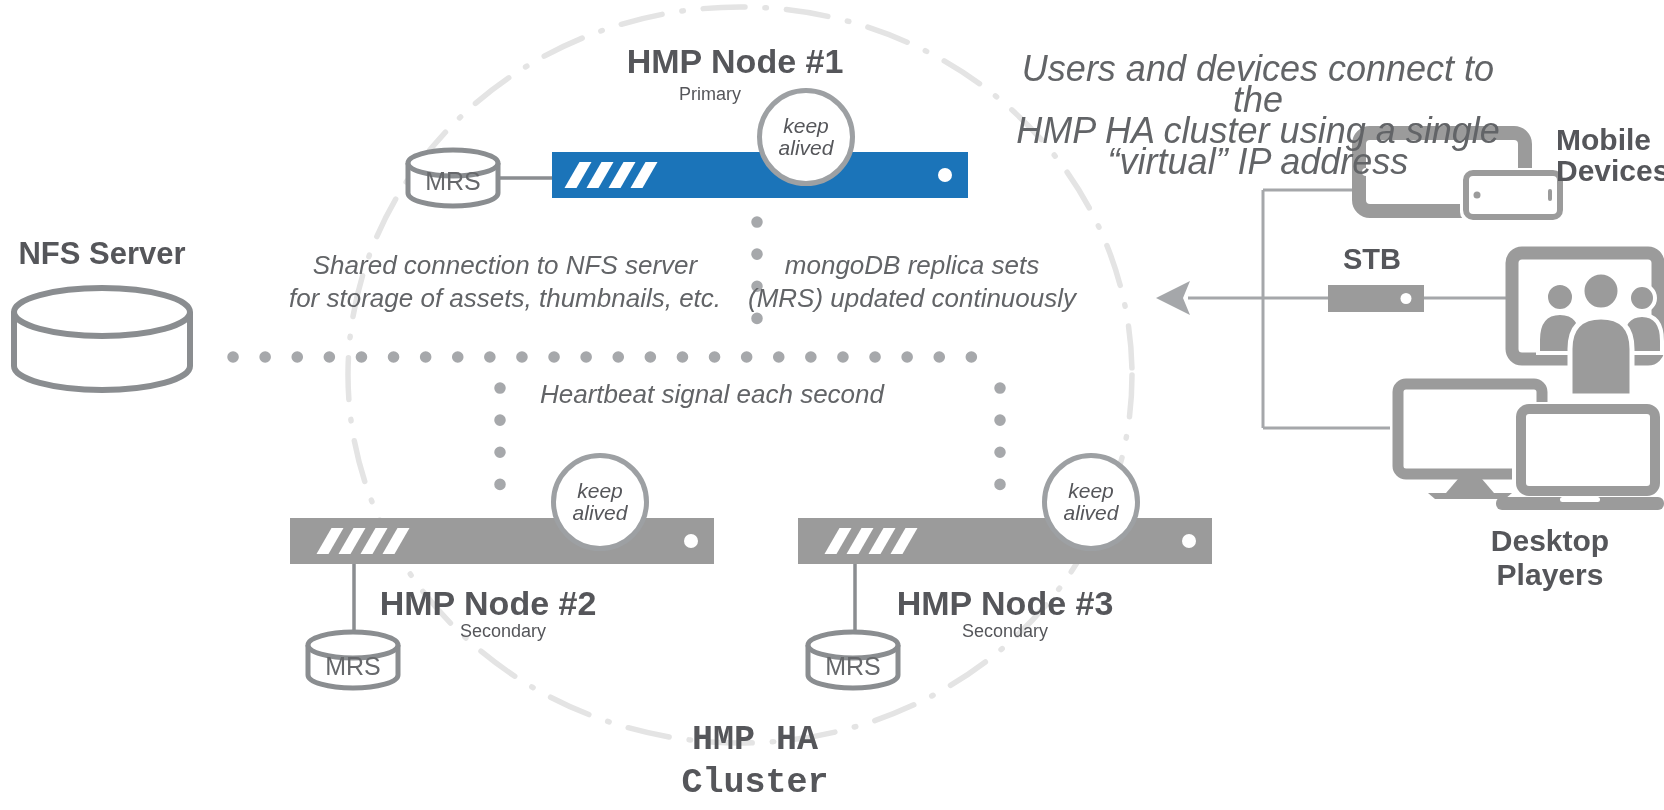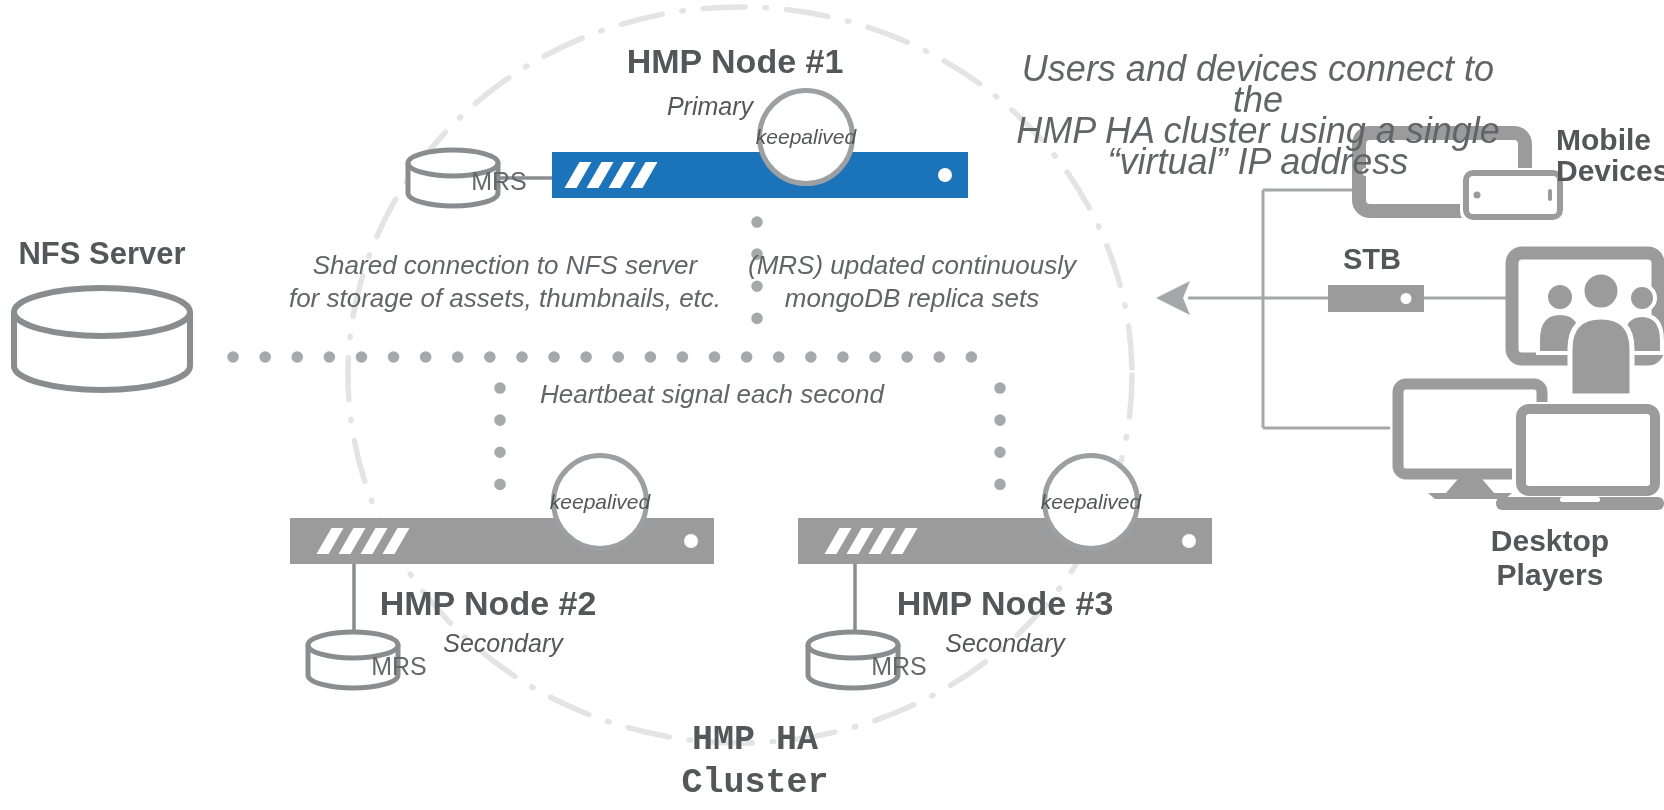--- a/index.html
+++ b/index.html
@@ -40,33 +40,33 @@
   .grille{position:absolute;top:10px;display:flex;gap:10px;}
   .bar-blue .grille{left:20px;}
   .bar-gray .grille{left:34px;}
   .grille span{display:block;width:12px;height:26px;background:#fff;transform:skewX(-30deg);}
   .led{position:absolute;right:16px;top:50%;transform:translateY(-50%);width:14px;height:14px;border-radius:50%;background:#fff;}
 
   
   .badge{
     position:absolute;width:88px;height:88px;border-radius:50%;
     background:#fff;border:5px solid var(--badge-border);z-index:5;
-    display:flex;align-items:center;justify-content:center;
+    display:flex;flex-direction:column;align-items:center;justify-content:center;
     font-style:italic;font-size:21px;line-height:22px;color:var(--text-dark);
   }
 
   
   .txt{position:absolute;z-index:4;}
   .title{font-weight:700;font-size:34px;text-align:center;}
-  .role{font-style:italic;font-size:25px;text-align:center;margin-top:8px;}
+  .role{font-size:18px;text-align:center;}
   .note{font-style:italic;font-size:26px;line-height:33px;color:var(--note-gray);text-align:center;}
   .note span{display:block;}
   .users-note{line-height:31px;font-size:36px;}
   .biglabel{font-weight:700;font-size:30px;}
-  .mrs{font-size:25px;text-align:center;color:#66686b;z-index:4;margin-left:46px;}
+  .mrs{font-size:25px;text-align:center;color:#66686b;z-index:4;}
   .cluster-label{font-weight:700;font-size:35px;line-height:43px;text-align:center;}
   .cluster-label span{display:block;font-family:Liberation Mono, monospace;}
   .stack span{display:block;line-height:31px;}
 </style>
 </head>
 <body>
 
 <div class="stage">
 
   <svg class="layer" width="1664" height="810" viewBox="0 0 1664 810">
@@ -206,22 +206,22 @@
   <div class="txt note users-note" style="left:1008px;top:53px;width:500px;">
     <span>Users and devices connect to the</span>
     <span>HMP HA cluster using a single</span>
     <span>“virtual” IP address</span>
   </div>
   <div class="txt note" style="left:255px;top:249px;width:500px;">
     <span>Shared connection to NFS server</span>
     <span>for storage of assets, thumbnails, etc.</span>
   </div>
   <div class="txt note" style="left:712px;top:249px;width:400px;">
+    <span>mongoDB replica sets</span>
     <span>(MRS) updated continuously</span>
-    <span>mongoDB replica sets</span>
   </div>
   <div class="txt note" style="left:462px;top:378px;width:500px;">
     <span>Heartbeat signal each second</span>
   </div>
 
   <div class="txt cluster-label" style="left:555px;top:719px;width:400px;">
     <span>HMP HA</span>
     <span>Cluster</span>
   </div>
 

